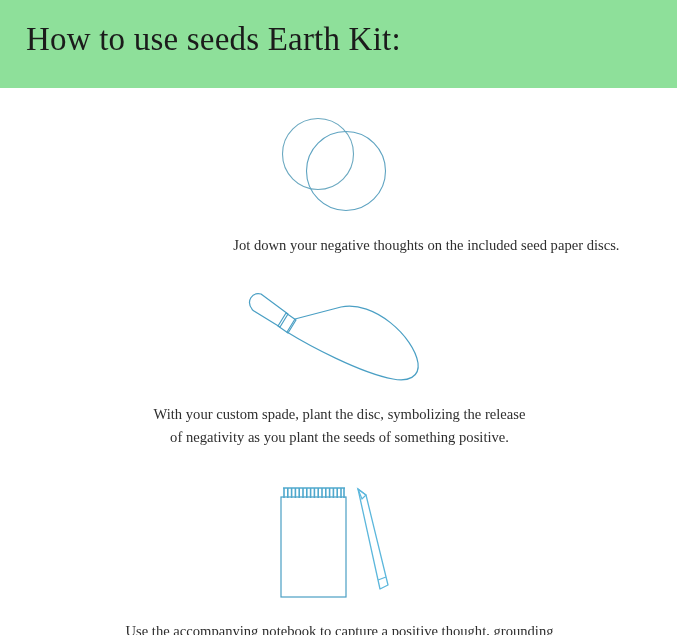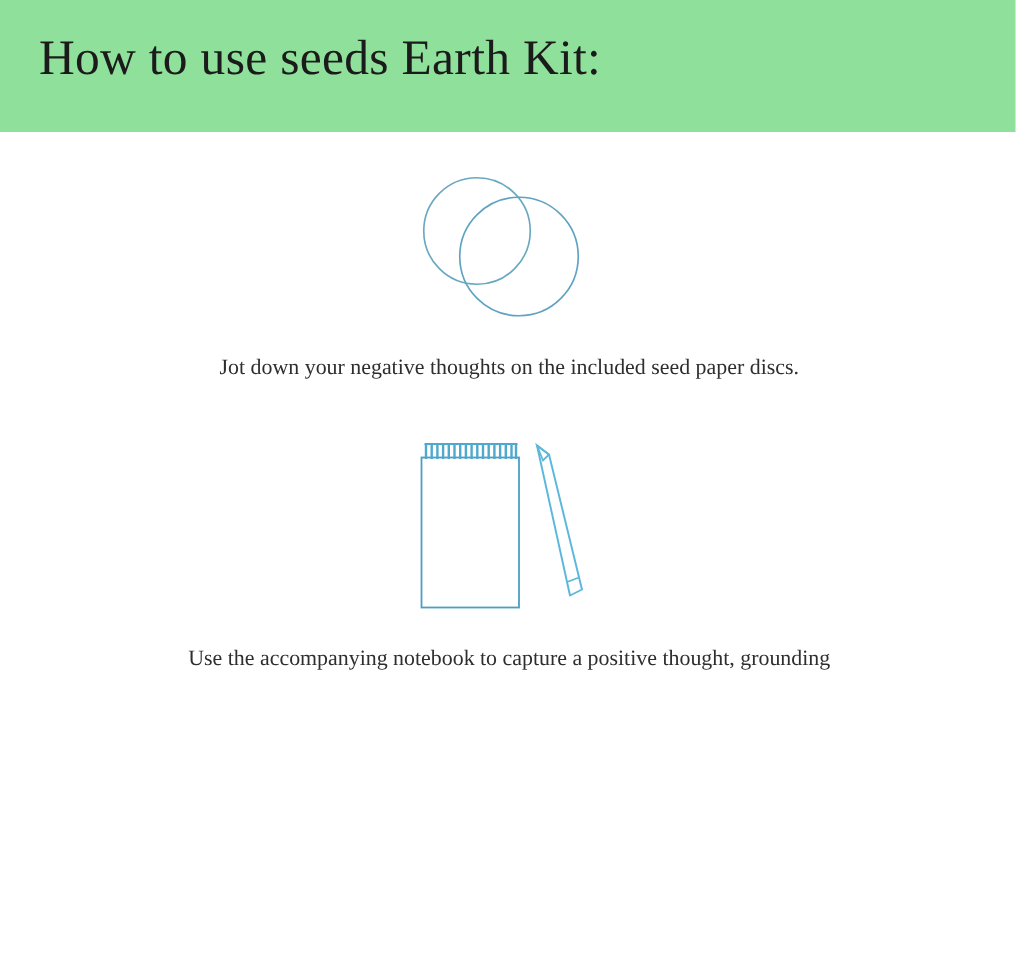--- a/index.html
+++ b/index.html
@@ -58,21 +58,21 @@
     font-size: 14.6px;
     line-height: 23px;
     color: #2e2e2e;
     text-align: center;
     margin: 0 auto;
     width: 560px;
   }
 
   
   .step-1 .step-figure { padding-top: 20px; }
-  .step-1 .step-caption { padding-top: 16px; }
+  .step-1 .step-caption { padding-top: 16px; text-align: right; }
 
   .step-2 .step-figure { padding-top: 32px; }
   .step-2 .step-caption { padding-top: 20px; }
 
   .step-3 .step-figure { padding-top: 35px; }
   .step-3 .step-caption { padding-top: 21px; }
 
   svg { display: block; margin: 0 auto; overflow: visible; }
 </style>
 </head>
@@ -89,20 +89,45 @@
       <svg width="140" height="110" viewBox="0 0 140 110">
         <circle cx="48" cy="46" r="35.5" fill="none" stroke="#6aa8c0" stroke-width="1.1"></circle>
         <circle cx="76" cy="63" r="39.5" fill="#ffffff" fill-opacity="0" stroke="#5ea3c1" stroke-width="1.1"></circle>
       </svg>
     </div>
     <div class="step-caption">
       <span>Jot down your negative thoughts on the included seed paper discs.</span>
     </div>
   </div>
 
+  <div class="step step-2">
+    <div class="step-figure">
+      <svg width="200" height="94" viewBox="0 0 200 94">
+
+        <path d="M12,20
+                 C6,12 12,3 21,5
+                 L48,25
+                 L40,38
+                 L14,22
+                 C13,21 12,21 12,20 Z" fill="none" stroke="#4a9fc4" stroke-width="1.2" stroke-linejoin="round"></path>
+
+        <path d="M46,24 L56,31 L48,44 L38,37 Z" fill="none" stroke="#4a9fc4" stroke-width="1.2" stroke-linejoin="round"></path>
+
+        <path d="M55,30
+                 L101,18
+                 C134,11 174,48 178,74
+                 C180,88 168,93 153,90
+                 C120,84 68,56 47,43 Z" fill="none" stroke="#4a9fc4" stroke-width="1.2" stroke-linejoin="round"></path>
+      </svg>
+    </div>
+    <div class="step-caption">
+      <span>With your custom spade, plant the disc, symbolizing the release</span><br>
+      <span>of negativity as you plant the seeds of something positive.</span>
+    </div>
+  </div>
 
   <div class="step step-3">
     <div class="step-figure">
       <svg width="140" height="115" viewBox="0 0 140 115">
 
         <rect x="11" y="13" width="65" height="100" fill="none" stroke="#4a9fc4" stroke-width="1.2"></rect>
 
         <g stroke="#4fa8cd" stroke-width="1.6" fill="none">
           <path d="M14,14 L14,4"></path>
             <path d="M17.8,14 L17.8,4"></path>

